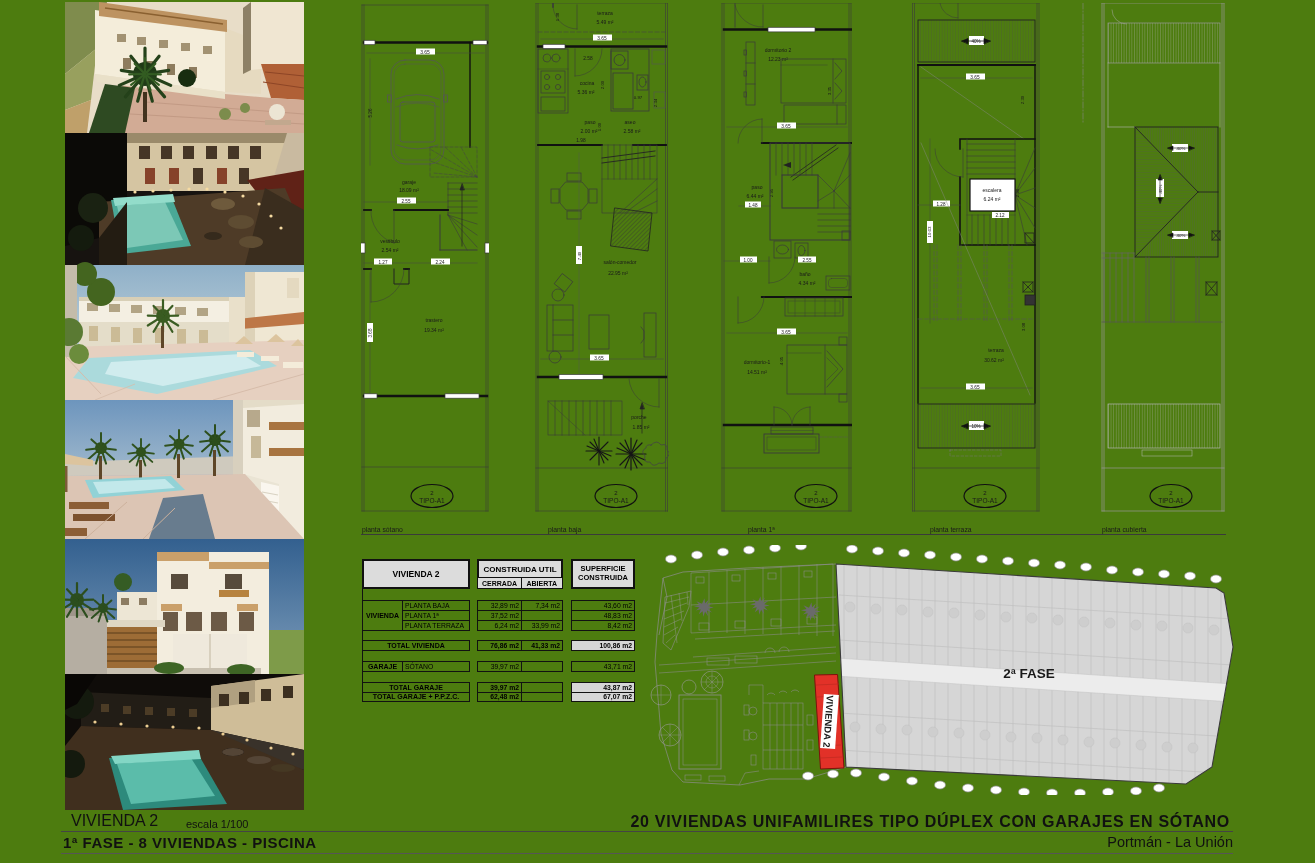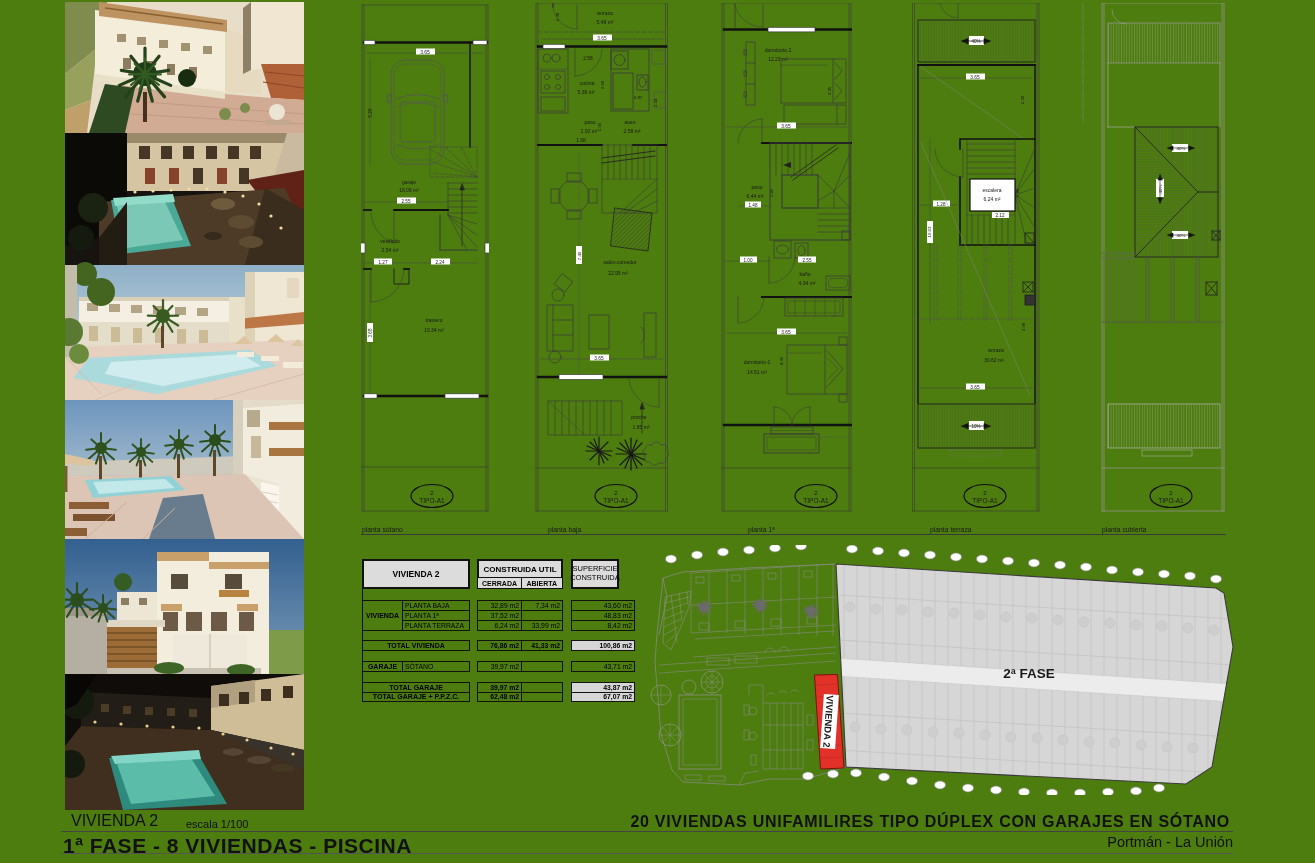--- a/index.html
+++ b/index.html
@@ -1288,21 +1288,21 @@
 <div class="abs" style="left:0;top:0;width:0;height:0">
 
   <div class="cell grey ctr" style="left:362px;top:559px;width:108px;height:30px;border-width:2px;font-size:8.5px;font-weight:bold;">VIVIENDA 2</div>
 
   <div class="cell grey ctr" style="left:477px;top:559px;width:86px;height:20px;border-width:2px;font-size:8px;font-weight:bold;">CONSTRUIDA UTIL</div>
 
   <div class="cell grey ctr" style="left:477px;top:577px;width:45px;height:12px;border-width:1.5px;font-size:7px;font-weight:bold;">CERRADA</div>
 
   <div class="cell grey ctr" style="left:520.5px;top:577px;width:42.5px;height:12px;border-width:1.5px;font-size:7px;font-weight:bold;">ABIERTA</div>
 
-  <div class="cell grey ctr" style="left:571px;top:559px;width:48px;height:30px;border-width:2px;font-size:7.5px;font-weight:normal;line-height:1.15;">SUPERFICIE<br>CONSTRUIDA</div>
+  <div class="cell grey ctr" style="left:571px;top:559px;width:64px;height:30px;border-width:2px;font-size:7.5px;font-weight:bold;line-height:1.15;">SUPERFICIE<br>CONSTRUIDA</div>
 
   <div class="abs" style="left:362px;top:589px;width:1px;height:11px;background:#111;"></div>
   <div class="abs" style="left:362px;top:630px;width:1px;height:10px;background:#111;"></div>
   <div class="abs" style="left:362px;top:650px;width:1px;height:11px;background:#111;"></div>
   <div class="abs" style="left:362px;top:671px;width:1px;height:11px;background:#111;"></div>
 
   <div class="cell" style="left:362px;top:600px;width:108px;height:30.5px;border-width:1.5px;"></div>
 
   <div class="cell ctr" style="left:362px;top:600px;width:41px;height:30.5px;border-width:1.5px;font-size:7px;font-weight:bold;">VIVIENDA</div>
 
@@ -1598,21 +1598,21 @@
 </svg>
 
 <div class="abs" style="left:361px;top:534px;width:865px;height:1.2px;background:#3a3a3a;"></div>
 
 <div class="abs" style="left:71px;top:812px;font-size:16px;color:#111;">VIVIENDA 2</div>
 
 <div class="abs" style="left:186px;top:818px;font-size:11px;color:#111;">escala 1/100</div>
 
 <div class="abs" style="left:61px;top:830.5px;width:1172px;height:1.5px;background:#444;"></div>
 
-<div class="abs" style="left:63px;top:834px;font-size:21px;font-weight:bold;letter-spacing:0.5px;color:#111;">1ª FASE - 8 VIVIENDAS - PISCINA</div>
+<div class="abs" style="left:63px;top:834px;font-size:15px;font-weight:bold;letter-spacing:0.5px;color:#111;">1ª FASE - 8 VIVIENDAS - PISCINA</div>
 
 <div class="abs" style="right:85px;top:812.5px;font-size:16px;font-weight:bold;letter-spacing:0.72px;color:#111;">20 VIVIENDAS UNIFAMILIRES TIPO DÚPLEX CON GARAJES EN SÓTANO</div>
 
 <div class="abs" style="right:82px;top:834px;font-size:14.5px;color:#111;">Portmán - La Unión</div>
 
 <div class="abs" style="left:61px;top:853px;width:1172px;height:1px;background:#555;"></div>
 
 </div>
 
 </body></html>

